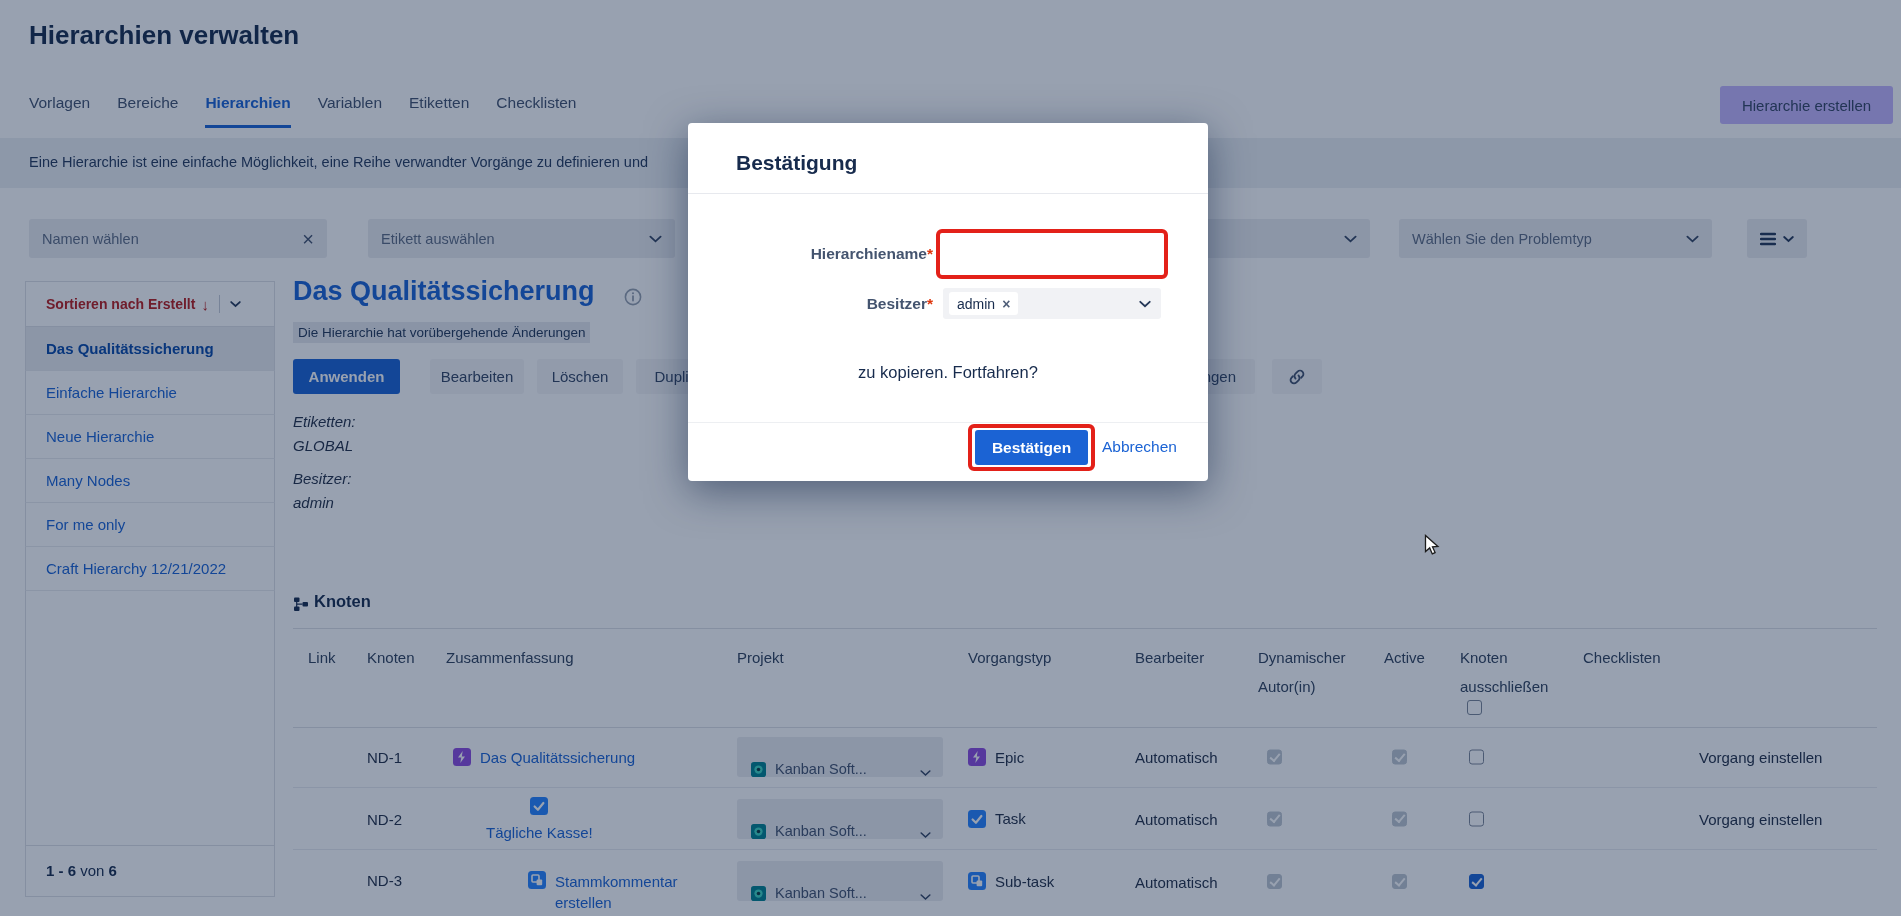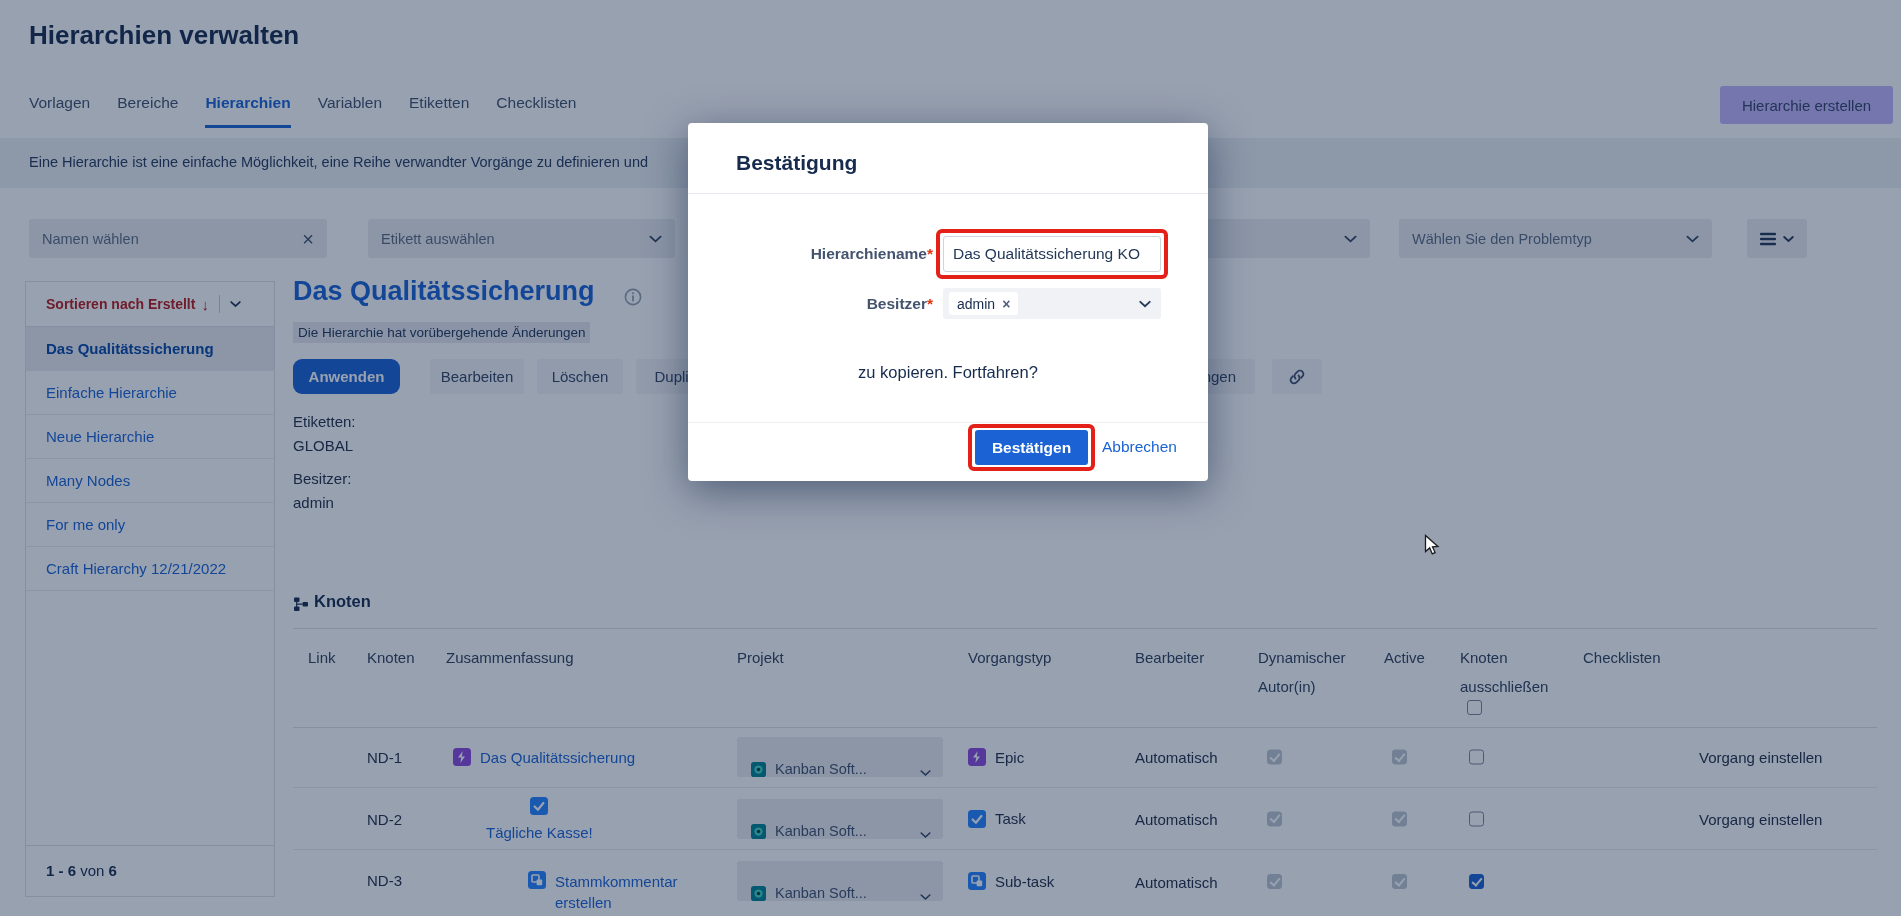--- a/index.html
+++ b/index.html
@@ -39,21 +39,21 @@
                 padding-left:20px; font-size:15px; color:#172b4d; }
   .side-pager b { font-weight:700; }
 
   
   .detail-title { left:293px; top:276px; font-size:27px; font-weight:700; color:#1b63d4; }
   .info-icon { left:624px; top:288px; width:18px; height:18px; }
   .note { left:293px; top:322px; font-size:13.5px; color:#243858; background:#e7e9ee; padding:3px 5px; }
   .btn { top:359px; height:35px; border:none; border-radius:3px; font-family:inherit; font-size:15px;
          color:#344563; background:#f4f5f7; }
   .btn.primary { background:#1b63d4; color:#fff; font-weight:700; }
-  .meta { left:293px; font-size:15px; color:#243047; }
+  .meta { left:293px; font-size:15px; color:#243047;font-style:italic; }
 
   
   .sec-icon { left:293px; top:596px; width:16px; height:16px; }
   .sec-title { left:314px; top:592px; font-size:16.5px; font-weight:700; color:#172b4d; }
   .tline { left:293px; width:1584px; height:1px; background:#dfe1e6; }
   .th { top:643px; font-size:15px; color:#31425c; line-height:29px; }
   .row { left:293px; width:1584px; }
   .row .cell { position:absolute; font-size:15px; color:#243047; }
   .link-blue { color:#1b63d4; }
   .vcenter { top:50%; transform:translateY(-50%); }
@@ -169,21 +169,21 @@
 </div>
 
 <div class="abs detail-title">Das Qualitätssicherung</div>
 <svg class="abs info-icon" viewBox="0 0 18 18">
     <circle cx="9" cy="9" r="7.6" fill="none" stroke="#97a0af" stroke-width="1.6"></circle>
     <path d="M9 8.2v4.4" stroke="#97a0af" stroke-width="1.8" stroke-linecap="round"></path>
     <circle cx="9" cy="5.3" r="1.05" fill="#97a0af"></circle>
   </svg>
 <div class="abs note">Die Hierarchie hat vorübergehende Änderungen</div>
 
-<button class="abs btn primary" style="left:293px;width:107px;border-radius:9px;">Anwenden</button>
+<button class="abs btn primary" style="left:293px;width:107px;">Anwenden</button>
 <button class="abs btn" style="left:430px;width:94px;">Bearbeiten</button>
 <button class="abs btn" style="left:537px;width:86px;">Löschen</button>
 <button class="abs btn" style="left:636px;width:112px;">Duplizieren</button>
 <button class="abs btn" style="left:1112px;width:143px;">Berechtigungen</button>
 <button class="abs btn" style="left:1272px;width:50px;display:flex;align-items:center;justify-content:center;">
   <svg width="20" height="20" viewBox="0 0 24 24" fill="none" stroke="#42526e" stroke-width="2.2" stroke-linecap="round">
       <path d="M10.2 13.8a4.1 4.1 0 0 1 0-5.8l2.5-2.5a4.1 4.1 0 0 1 5.8 5.8l-1.6 1.6"></path>
       <path d="M13.8 10.2a4.1 4.1 0 0 1 0 5.8l-2.5 2.5a4.1 4.1 0 0 1-5.8-5.8l1.6-1.6"></path>
     </svg>
 </button>
@@ -322,21 +322,20 @@
 <div class="abs blanket"></div>
 
 <div class="abs modal">
   <div class="m-title">Bestätigung</div>
   <div class="m-divider"></div>
 
   <div class="m-label" style="top:122px;">
     <span>Hierarchiename</span><span class="star">*</span>
   </div>
   <div class="ann" style="left:248px;top:106px;width:232px;height:50px;"></div>
-  <input class="m-input" value="Das Qualitätssicherung KO" style="">
 
   <div class="m-label" style="top:172px;">
     <span>Besitzer</span><span class="star">*</span>
   </div>
   <div class="m-select">
     <span class="m-chip">
       <span>admin</span>
       <span class="x">×</span>
     </span>
     <span style="flex:1;"></span>

